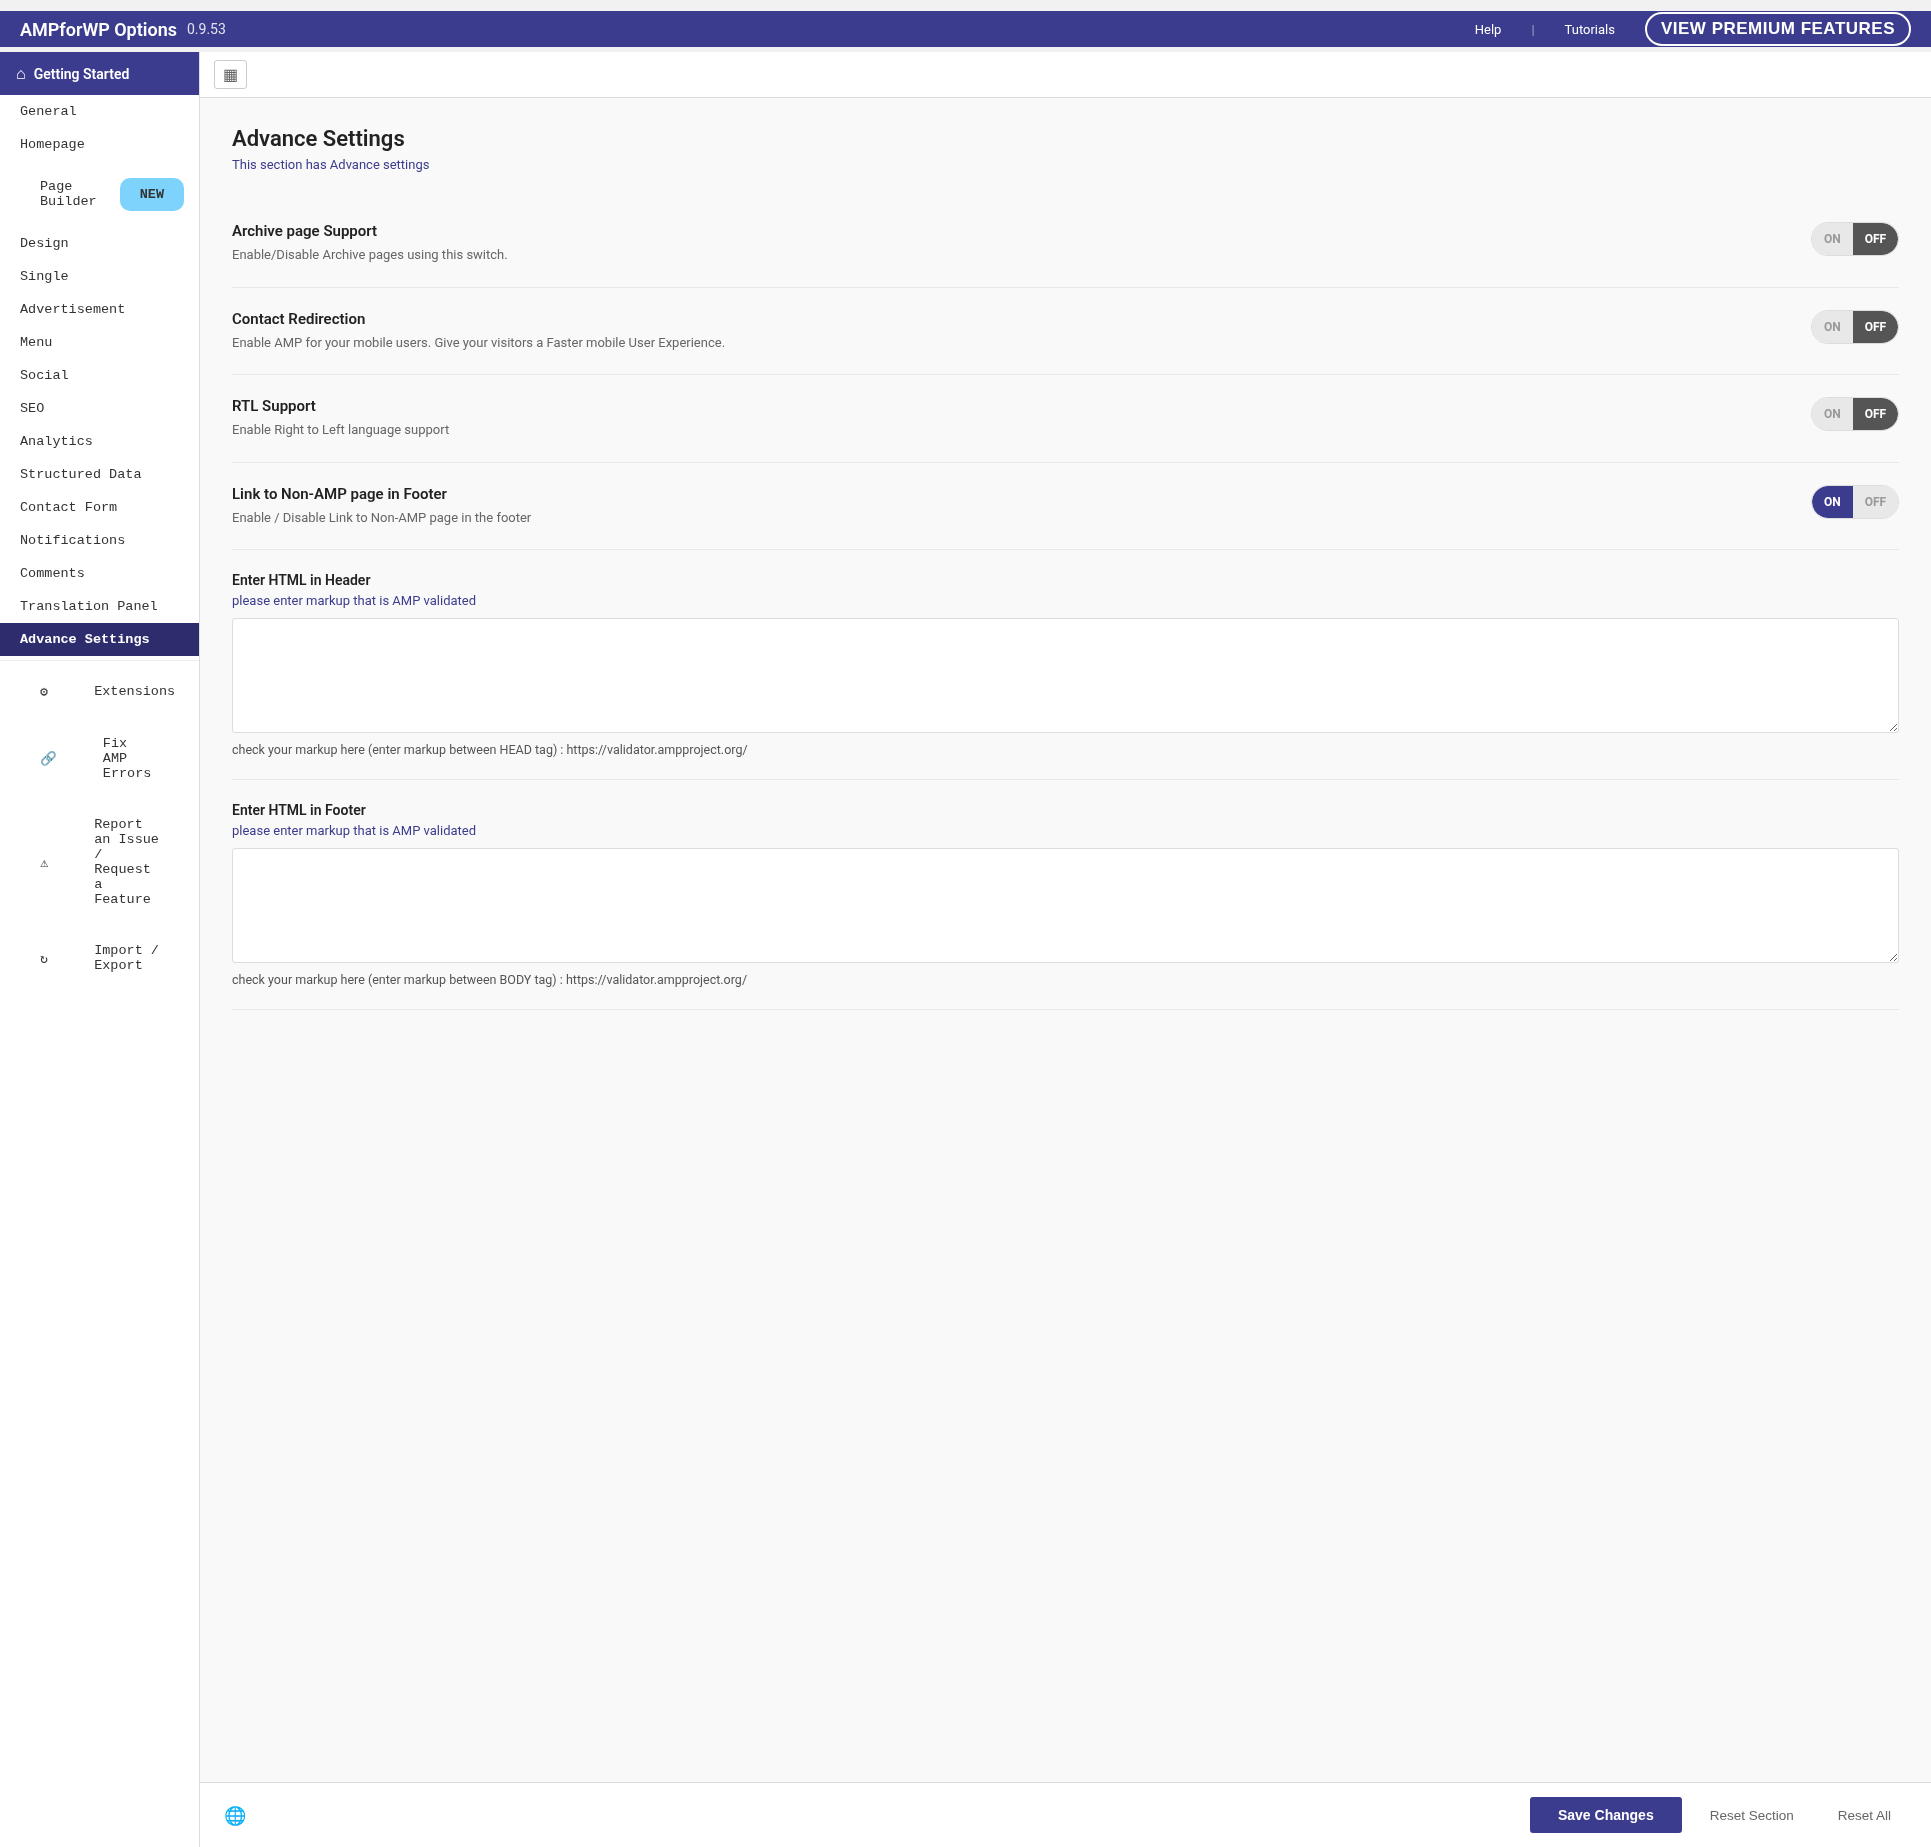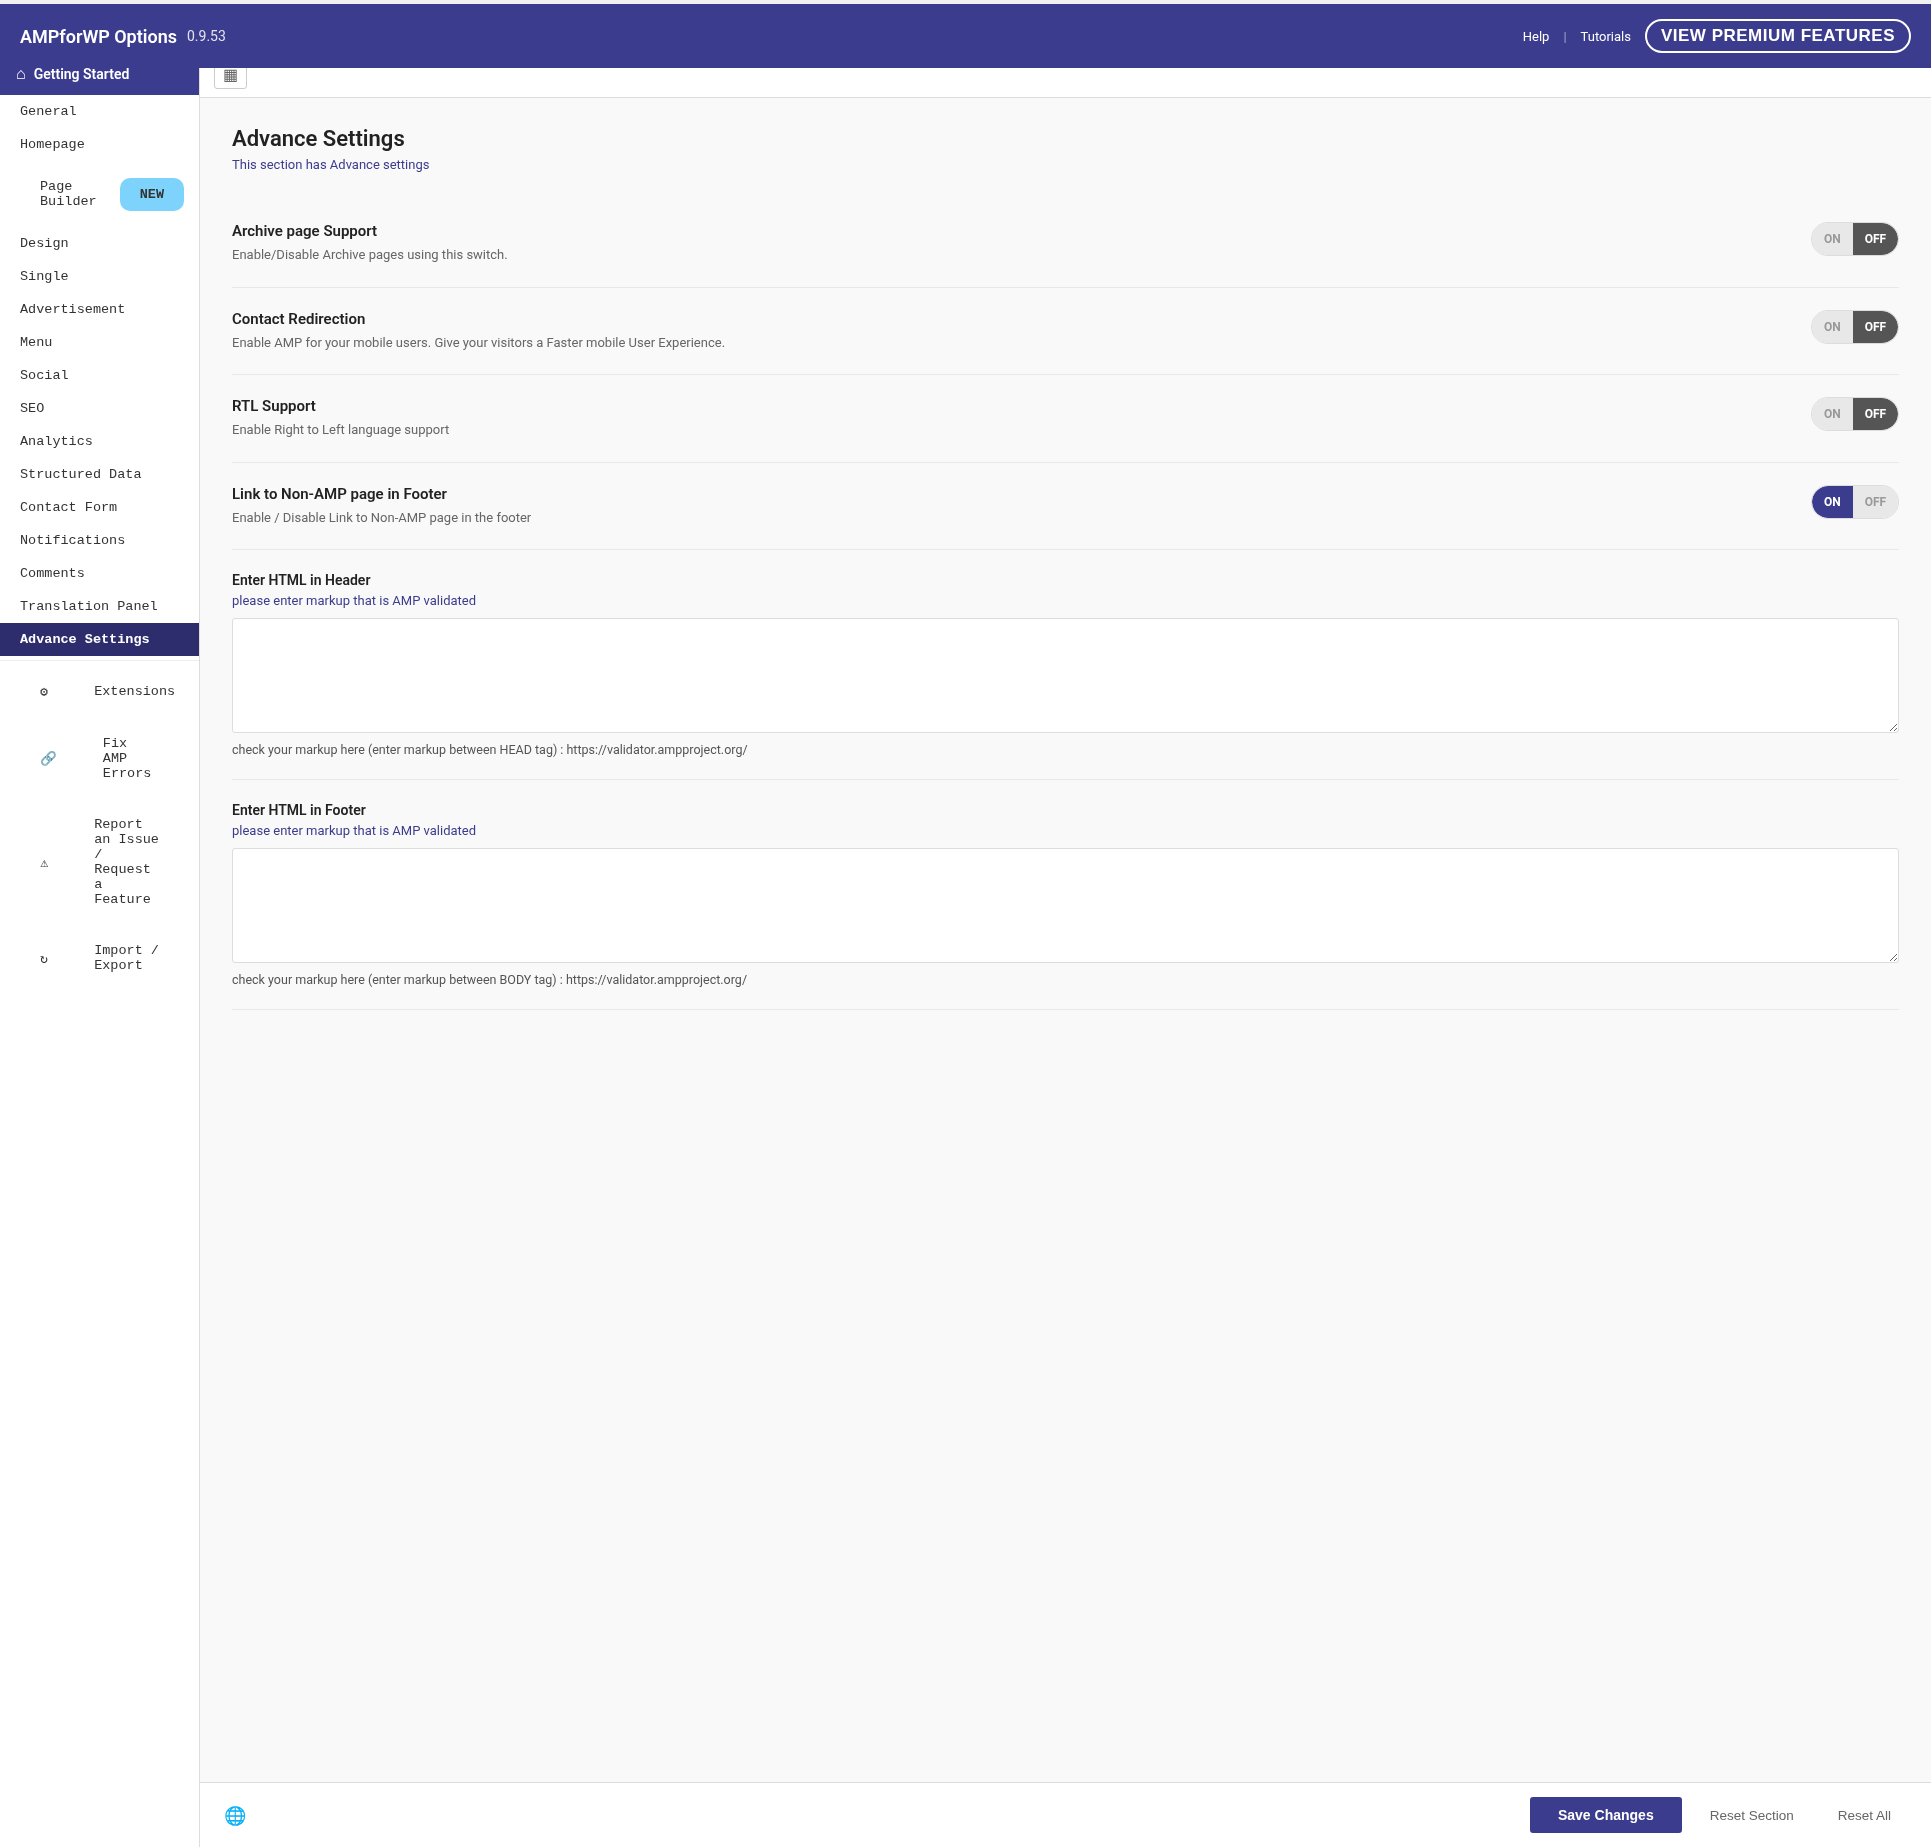--- a/index.html
+++ b/index.html
@@ -6,29 +6,29 @@
     body { font-family: -apple-system, BlinkMacSystemFont, 'Segoe UI', Roboto, sans-serif; background: #f1f1f1; font-size: 14px; }
 
     
     .top-header {
       background: #3c3c8e;
       color: white;
       display: flex;
       align-items: center;
       justify-content: space-between;
       padding: 0 20px;
-      height: 64px;
+      height: 36px;
       position: fixed;
-      top: 4px; left: 0; right: 0;
+      top: 11px; left: 0; right: 0;
       z-index: 100;
     }
     .header-left { display: flex; align-items: center; gap: 10px; }
     .header-title { font-size: 18px; font-weight: 600; }
     .header-version { font-size: 14px; opacity: 0.85; }
-    .header-right { display: flex; align-items: center; gap: 14px; font-size: 13px; }
+    .header-right { display: flex; align-items: center; gap: 30px; font-size: 13px; }
     .header-link { color: white; text-decoration: none; }
     .header-divider { color: rgba(255,255,255,0.5); }
     .premium-btn {
       border: 2px solid white;
       border-radius: 20px;
       padding: 5px 14px;
       color: white;
       background: transparent;
       font-size: 17px;
       font-weight: 600;

